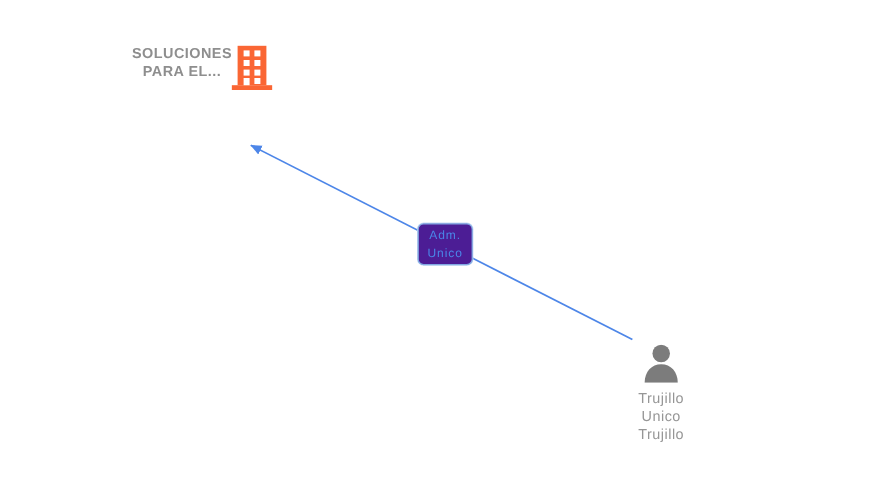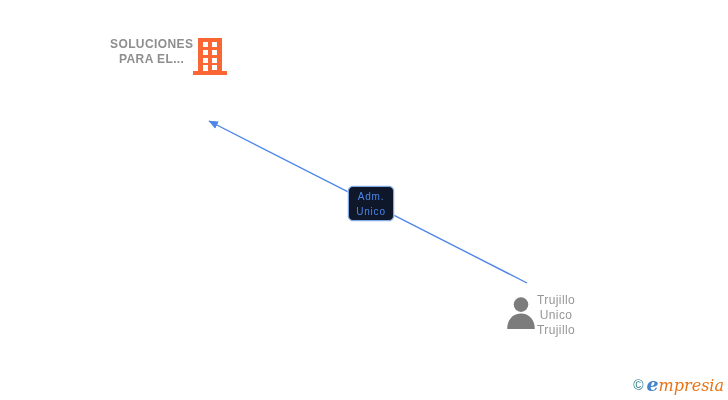--- a/index.html
+++ b/index.html
@@ -39,39 +39,40 @@
     text-align: center;
     letter-spacing: 0.4px;
   }
   .building-icon-svg { margin-top: 9px; display: block; }
 
   
   .edge-label {
     position: absolute;
     left: 348px; top: 186px;
     width: 46px; height: 35px;
-    background: #0f172a;
+    background: #4c1d95;
     border: 1px solid #82aae3;
     border-radius: 5px;
     color: #4a86e8;
     font-size: 10px;
     line-height: 15px;
     text-align: center;
     letter-spacing: 0.8px;
     padding-top: 2px;
     cursor: pointer;
     box-shadow: 0 0 0 0.5px #c7d9f5;
   }
 
   
   .person-node {
     position: absolute;
     left: 505px; top: 287px;
     width: 92px;
     display: flex;
+    flex-direction: column;
     align-items: center;
     cursor: pointer;
   }
   .person-icon-svg { display: block; }
   .person-name {
     margin-top: 6px;
     color: #969696;
     font-size: 12px;
     line-height: 15px;
     text-align: center;
@@ -147,17 +148,14 @@
       <circle cx="16" cy="7.6" r="7.3" fill="#7c7c7c"></circle>
       <path d="M16,16.5 C8,16.5 2.2,22.5 2.2,32 L29.8,32 C29.8,22.5 24,16.5 16,16.5 Z" fill="#7c7c7c"></path>
     </svg>
     <div class="person-name">
       <div>Trujillo</div>
       <div>Unico</div>
       <div>Trujillo</div>
     </div>
   </div>
 
-  <div class="footer-logo">
-    <span class="copy">©</span><span class="brand-e">e</span><span class="brand-rest">mpresia</span>
-  </div>
 
 </div>
 
 </body></html>

